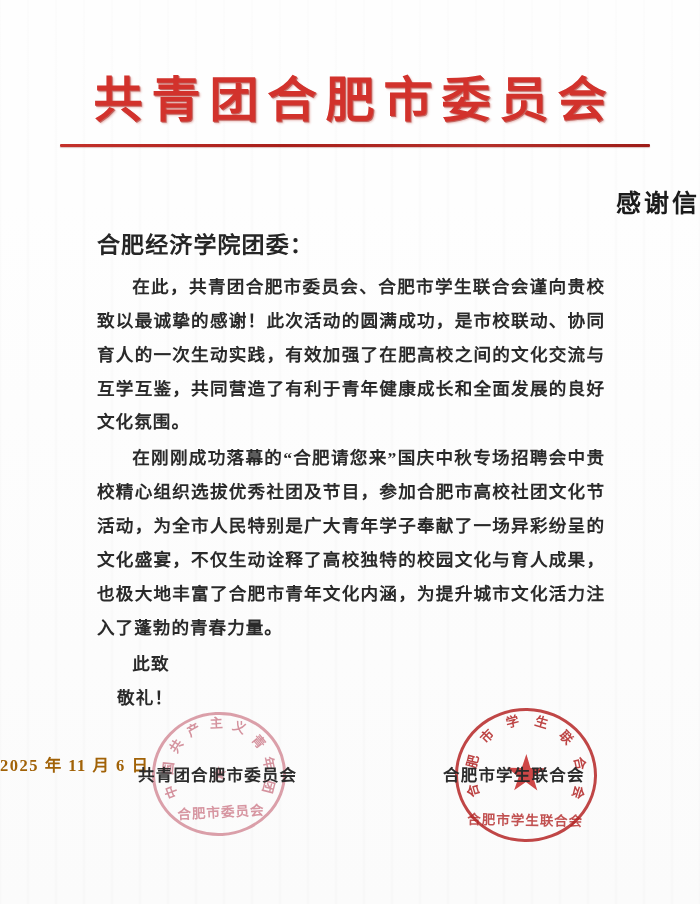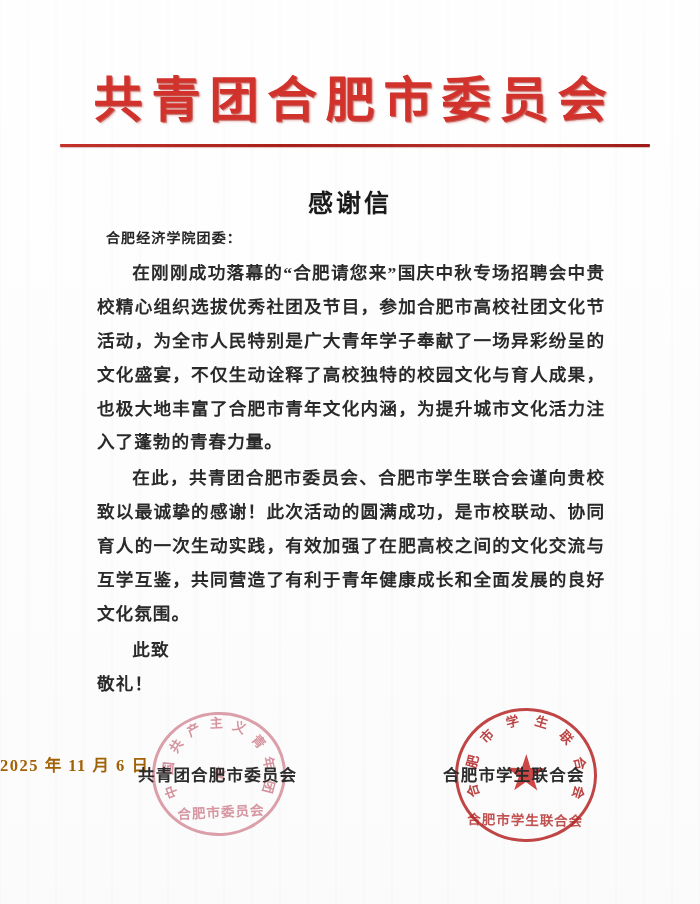--- a/index.html
+++ b/index.html
@@ -64,62 +64,61 @@
     border-radius: 1px;
     box-shadow: 0 1px 1px rgba(140,30,25,0.28);
   }
 
   
   .doc-title {
     position: absolute;
     top: 183px;
     left: 0;
     width: 700px;
-    text-align: center;
+    text-align: right;
     font-family: "Liberation Serif", "DejaVu Serif", serif;
     font-weight: bold;
     font-size: 25px;
     letter-spacing: 3px;
     color: #1b1b1b;
   }
   .body-block {
     position: absolute;
     top: 228px;
     left: 97px;
     width: 508px;
   }
   .salutation {
-    font-size: 14px;
+    font-size: 23px;
     line-height: 1.55;
     letter-spacing: 1.1px;
     color: #262626;
     font-weight: 600;
     margin-bottom: 7px;
-    margin-left: 9px;
   }
   .para {
     font-size: 17.6px;
     line-height: 1.93;
     letter-spacing: 1.0px;
     color: #2a2a2a;
     text-align: justify;
     text-justify: inter-character;
     text-indent: 2em;
     font-weight: 600;
     margin: 0 0 2px 0;
   }
   .closing-line {
     font-size: 17.6px;
     line-height: 1.93;
     letter-spacing: 1.2px;
     color: #2a2a2a;
     font-weight: 600;
   }
   .closing-indent { text-indent: 2em; margin-top: 2px; }
-  .closing-flush  { text-indent: 0; }
+  .closing-flush  { text-indent: 0; margin-left: 20px; }
 
   
   .signature-area {
     position: absolute;
     top: 752px;
     left: 0;
     width: 700px;
     height: 140px;
   }
   .sig {
@@ -222,23 +221,23 @@
   <div class="letterhead">
     <div class="letterhead-title">共青团合肥市委员会</div>
   </div>
   <div class="letterhead-rule"></div>
 
   <div class="doc-title">感谢信</div>
 
   <div class="body-block">
     <div class="salutation">合肥经济学院团委：</div>
 
+    <p class="para">在此，共青团合肥市委员会、合肥市学生联合会谨向贵校致以最诚挚的感谢！此次活动的圆满成功，是市校联动、协同育人的一次生动实践，有效加强了在肥高校之间的文化交流与互学互鉴，共同营造了有利于青年健康成长和全面发展的良好文化氛围。</p>
+
     <p class="para">在刚刚成功落幕的“合肥请您来”国庆中秋专场招聘会中贵校精心组织选拔优秀社团及节目，参加合肥市高校社团文化节活动，为全市人民特别是广大青年学子奉献了一场异彩纷呈的文化盛宴，不仅生动诠释了高校独特的校园文化与育人成果，也极大地丰富了合肥市青年文化内涵，为提升城市文化活力注入了蓬勃的青春力量。</p>
-
-    <p class="para">在此，共青团合肥市委员会、合肥市学生联合会谨向贵校致以最诚挚的感谢！此次活动的圆满成功，是市校联动、协同育人的一次生动实践，有效加强了在肥高校之间的文化交流与互学互鉴，共同营造了有利于青年健康成长和全面发展的良好文化氛围。</p>
 
 
     <div class="closing-line closing-indent">此致</div>
     <div class="closing-line closing-flush">敬礼！</div>
   </div>
 
   <div class="seal seal-left">
     <div class="seal-text">
         <span class="seal-arc-char" style="transform: translate(-49.5933px, 15.6367px) rotate(-107.5deg) translate(-50%, -50%);">中</span>
         <span class="seal-arc-char" style="transform: translate(-51.3055px, -8.47056px) rotate(-80.625deg) translate(-50%, -50%);">国</span>

